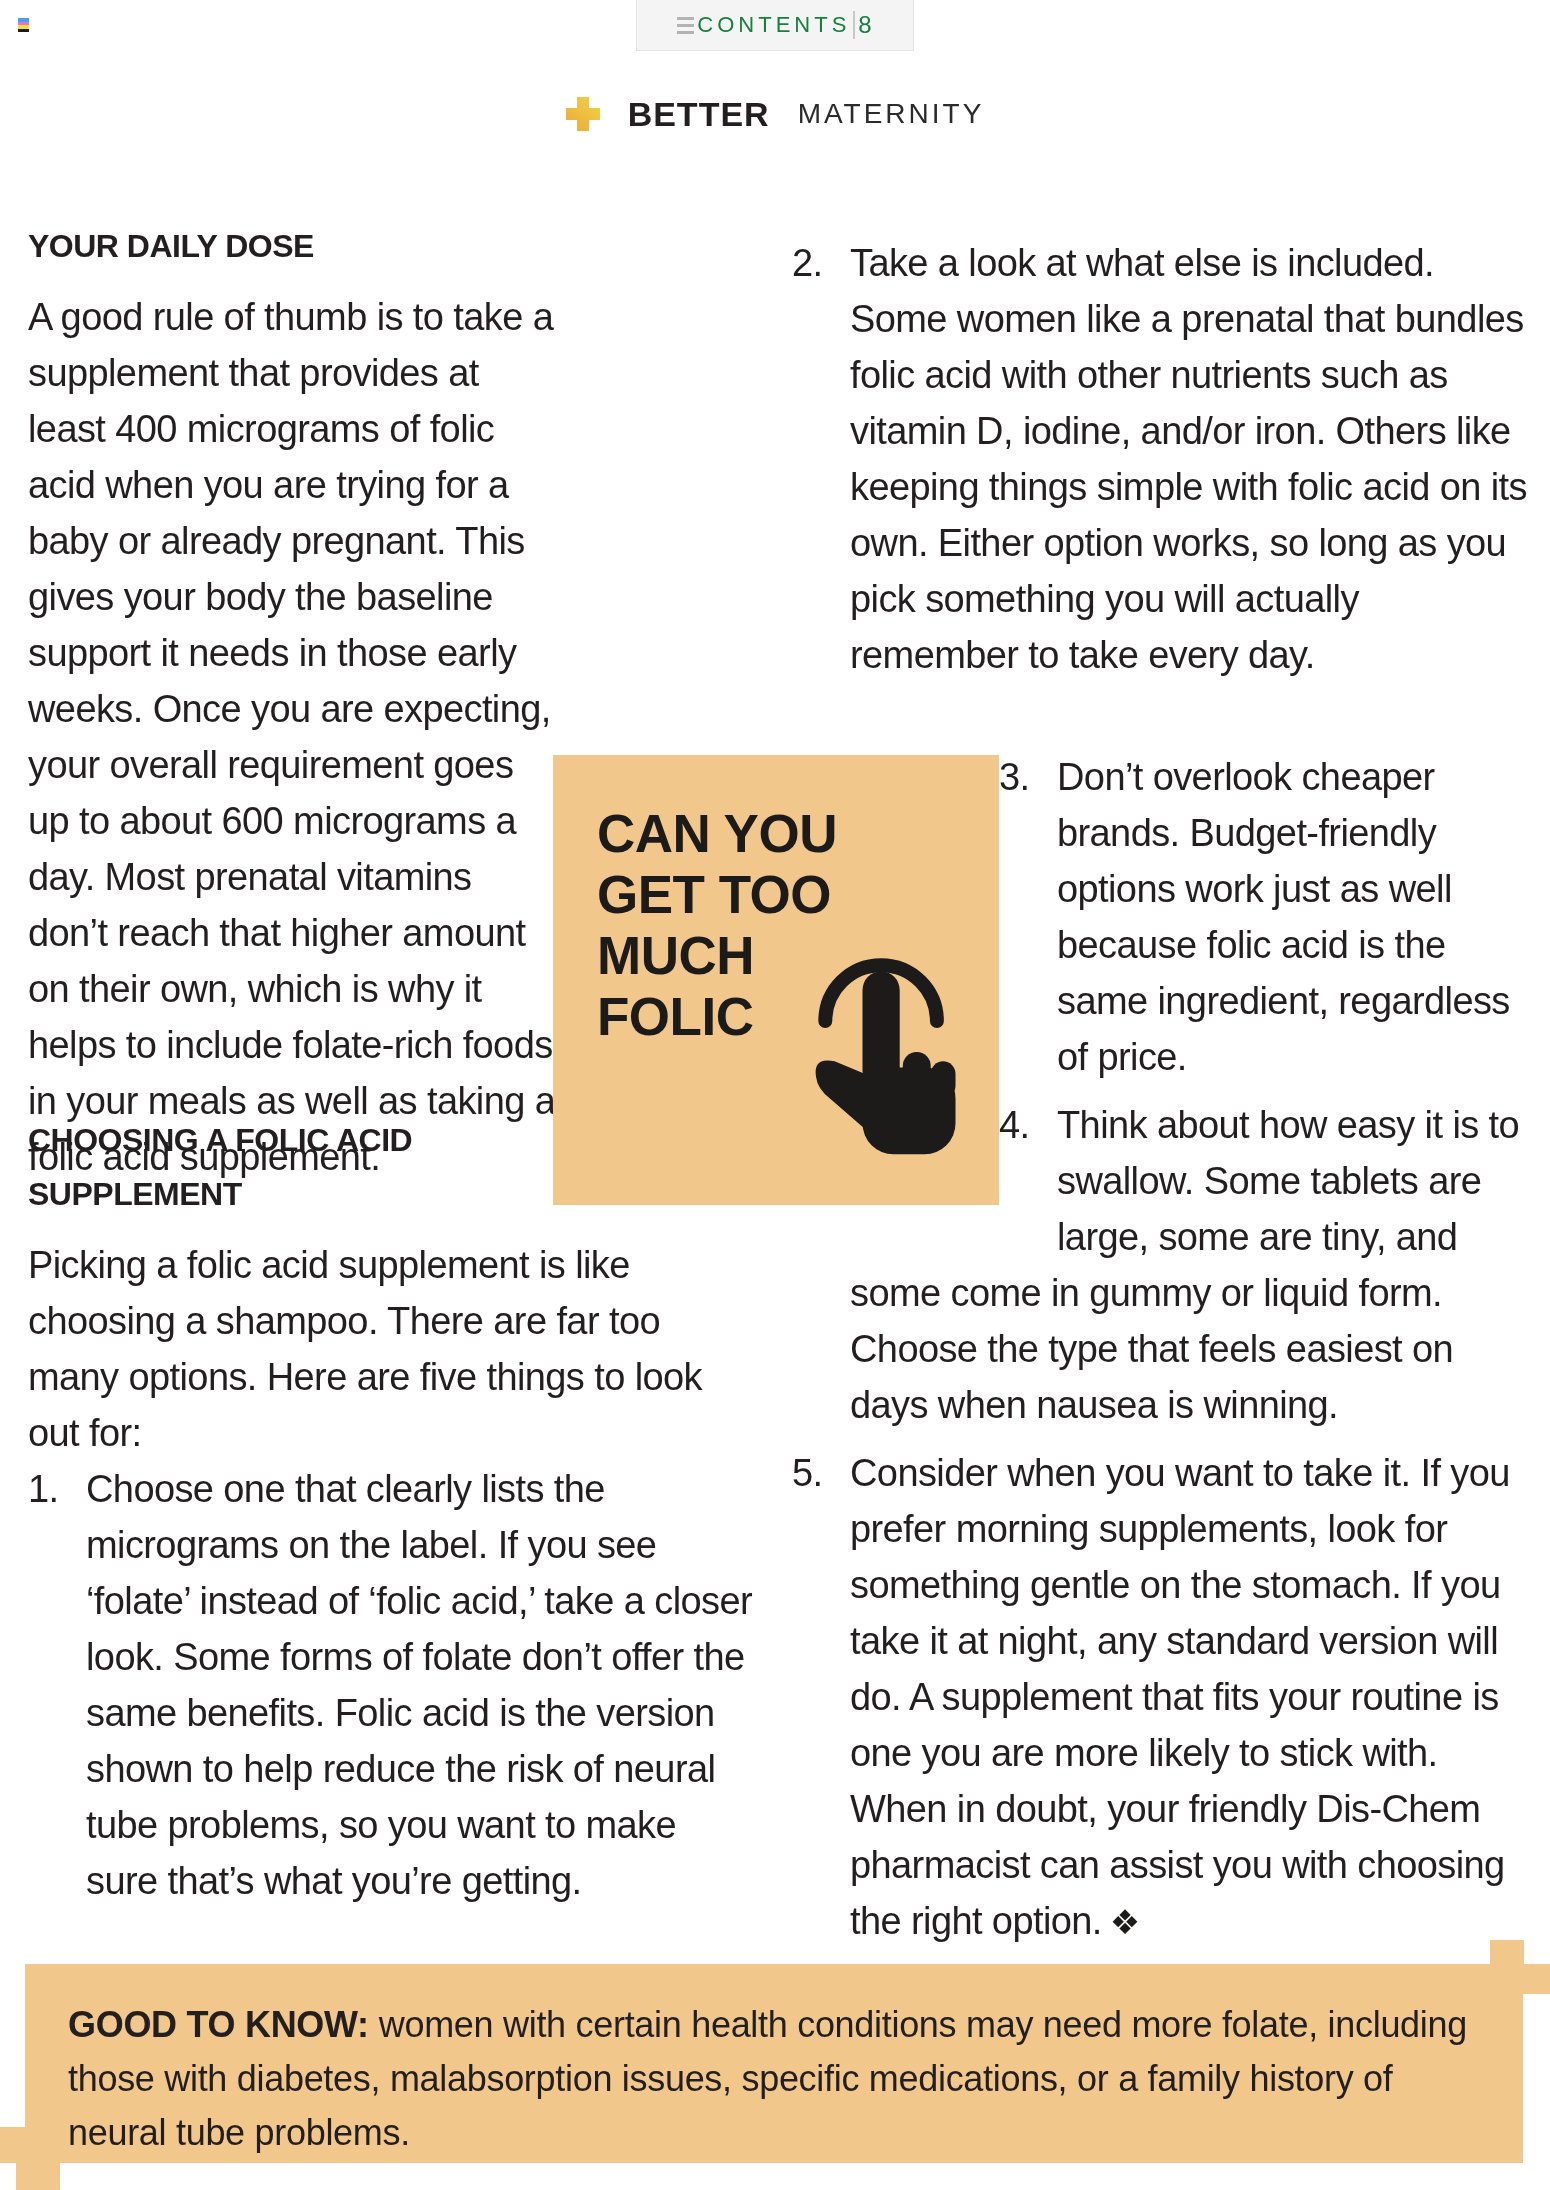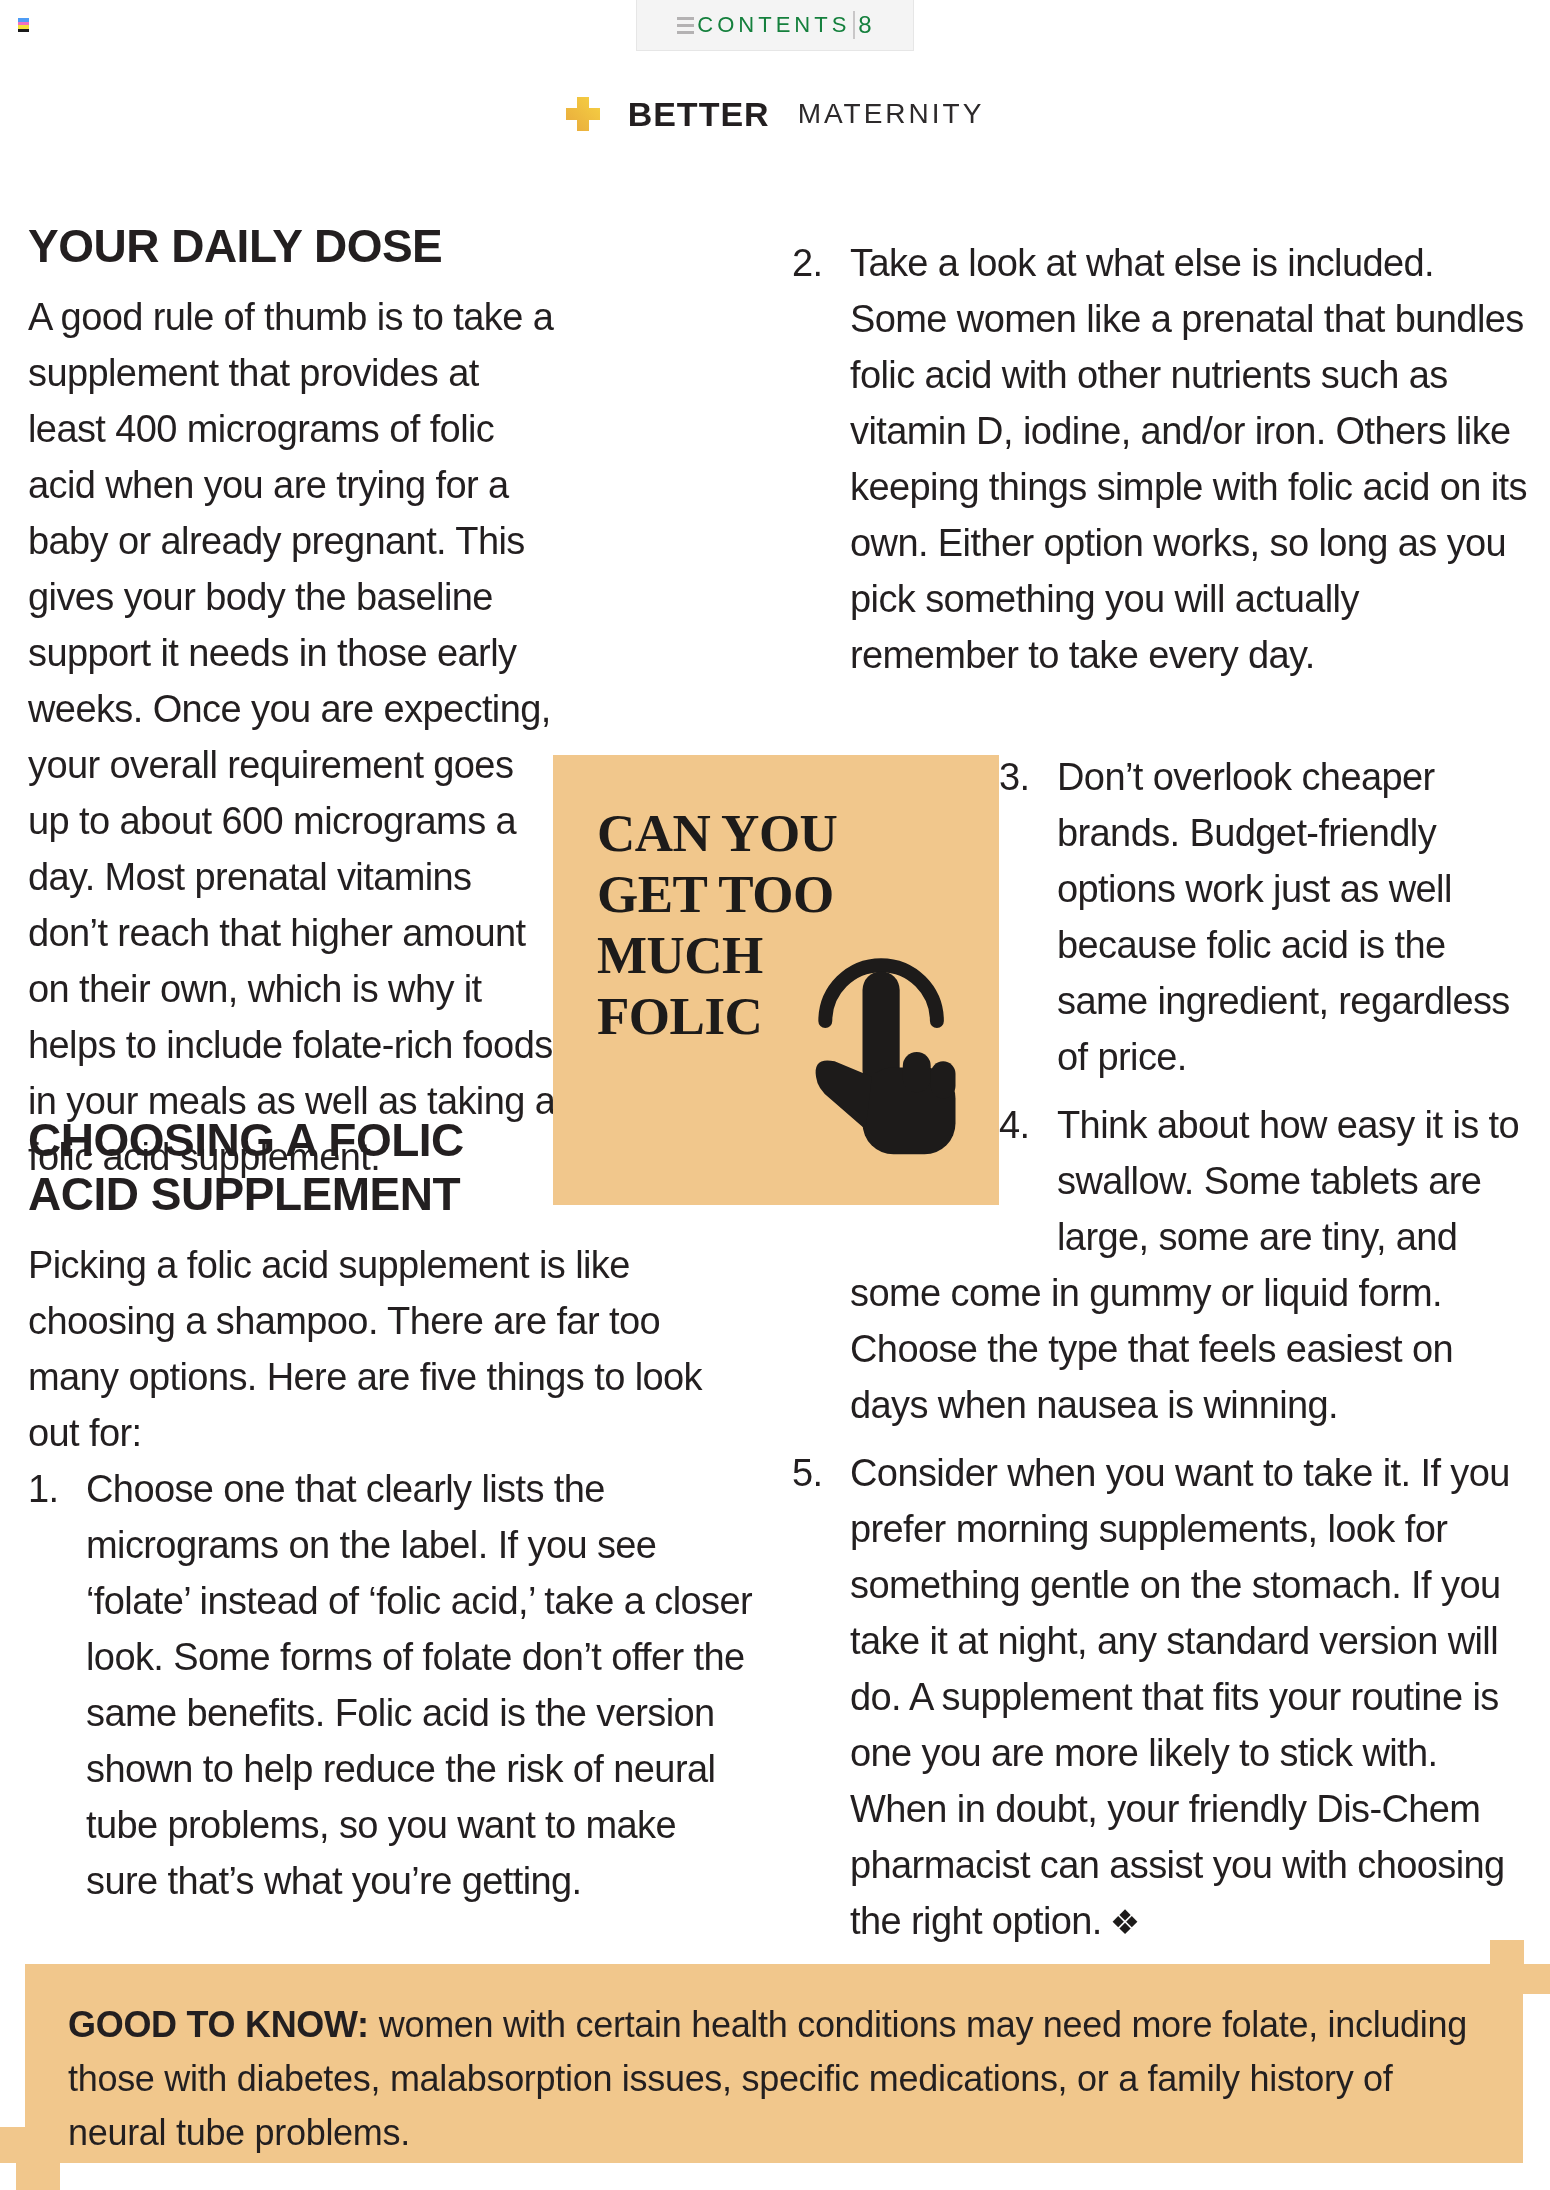--- a/index.html
+++ b/index.html
@@ -23,39 +23,39 @@
   .hamburger div{width:17px;height:3px;background:#b4b2b3;}
   .contents-sep{width:2px;height:28px;background:#c9c7c8;}
   .masthead{
     position:absolute;left:0;top:94px;width:100%;height:40px;
     display:flex;align-items:center;justify-content:center;gap:28px;
   }
   .masthead .brand-bold{font-size:34px;font-weight:700;letter-spacing:1px;color:#231f20;}
   .masthead .brand-light{font-size:28px;font-weight:400;letter-spacing:3px;color:#2d2a2b;}
   
   .col{position:absolute;font-size:38px;line-height:56px;letter-spacing:-0.6px;}
-  .col h2{font-size:46px;line-height:54px;letter-spacing:-0.5px;font-weight:700;margin:0 0 16px 0;color:#231f20;}
+  .col h2{font-size:32px;line-height:54px;letter-spacing:-0.5px;font-weight:700;margin:0 0 16px 0;color:#231f20;}
   .col p{margin:0;}
   #left-a{left:28px;top:219px;width:727px;}
   #left-b{left:28px;top:1113px;width:727px;}
   #right-a{left:792px;top:235px;width:736px;}
   #right-b{left:792px;top:749px;width:736px;}
   .wrap-spacer-right{float:right;width:199px;}
   .wrap-spacer-left{float:left;width:265px;}
   #left-a .wrap-spacer-right{height:452px;margin-top:536px;}
   #left-b .wrap-spacer-right{height:92px;}
   #right-b .wrap-spacer-left{height:456px;margin-top:6px;}
   .list-item{padding-left:58px;text-indent:-58px;margin-bottom:12px;}
   .list-item .num{display:inline-block;width:58px;text-indent:0;}
   .end-mark{display:inline-block;text-indent:0;margin-left:8px;font-size:34px;color:#1d1b1a;}
   .intro{margin-bottom:0;}
   
   .callout{
     position:absolute;left:553px;top:755px;width:446px;height:450px;
-    box-sizing:border-box;padding:48px 10px 0 44px;font-family:Liberation Serif, serif;
+    box-sizing:border-box;padding:48px 10px 0 44px;
   }
   .callout .line{font-size:53px;line-height:61px;font-weight:700;letter-spacing:-0.5px;color:#1d1b1a;}
   .tap-icon{position:absolute;left:232px;top:168px;width:186px;height:258px;}
   
   .footnote{
     position:absolute;left:25px;top:1964px;width:1498px;height:199px;
     box-sizing:border-box;padding:34px 40px 0 43px;
     font-size:36px;line-height:54px;letter-spacing:-0.3px;color:#231f20;
   }
   .footnote .fn-label{font-weight:700;margin-right:10px;}

